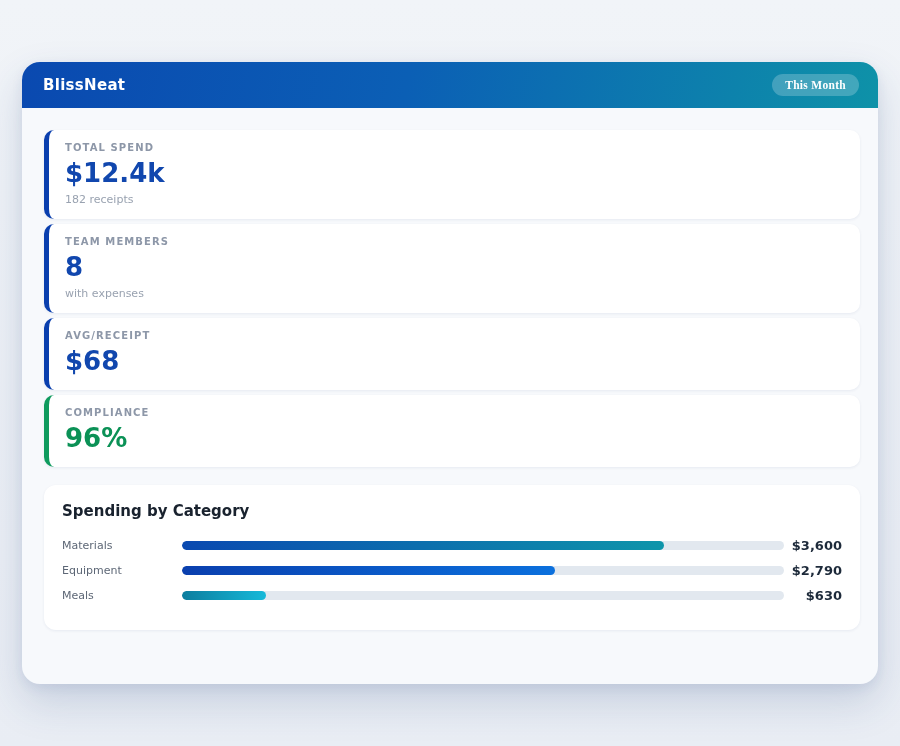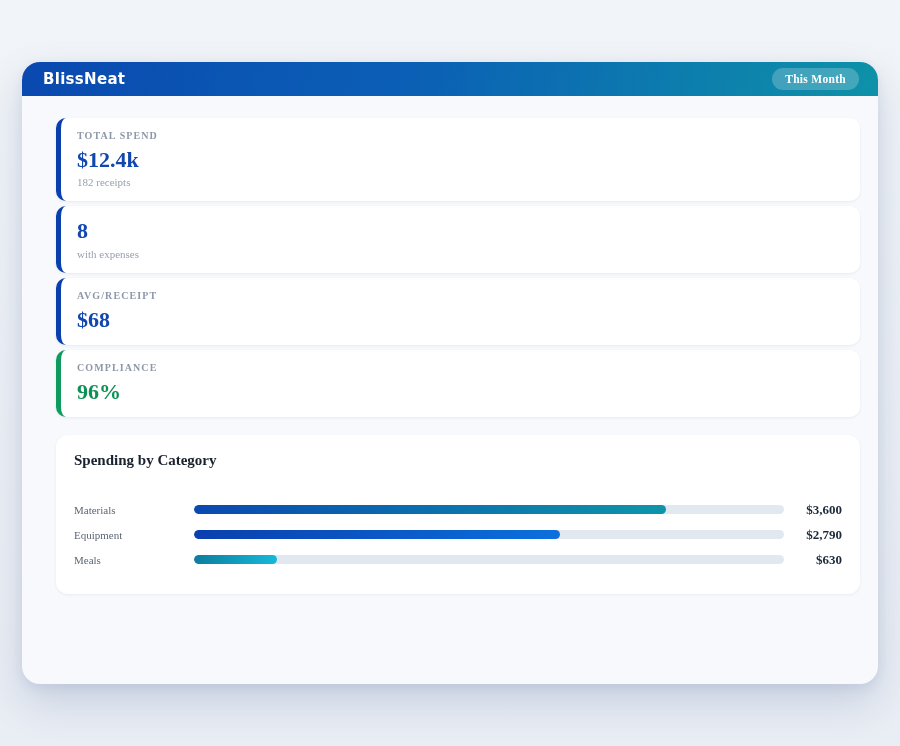--- a/index.html
+++ b/index.html
@@ -12,21 +12,21 @@
   }
   .dashboard {
     position: absolute;
     left: 22px; top: 62px;
     width: 856px; height: 622px;
     background: #f7f9fc;
     border-radius: 18px;
     box-shadow: 0 18px 40px rgba(40, 70, 130, 0.18), 0 4px 12px rgba(40,70,130,0.08);
   }
   .app-header {
-    height: 34px;
+    height: 46px;
     border-radius: 18px 18px 0 0;
     background: linear-gradient(100deg, #0a49b0 0%, #0b5fb5 45%, #0e92a8 100%);
     display: flex;
     align-items: center;
     justify-content: space-between;
     padding: 0 19px 0 21px;
   }
   .app-title {
     color: #ffffff;
     font-size: 15px;
@@ -38,40 +38,40 @@
     color: #ffffff;
     font-size: 11.5px;
     font-weight: bold;
     padding: 5px 13px;
     border-radius: 12px;
     border: none;
     cursor: pointer;
     font-family: Liberation Serif, serif;
     letter-spacing: 0.3px;
   }
-  .content { padding: 22px 18px 0 34px; font-family: Liberation Serif, serif; }
+  .content { padding: 22px 18px 0 22px; }
 
   .stat-card {
     background: #ffffff;
     border-radius: 10px;
     border-left: 5px solid #0a3fae;
     box-shadow: 0 1px 3px rgba(20, 45, 100, 0.07);
     padding: 12px 16px 13px 16px;
     margin-bottom: 5px;
   }
   .stat-label {
     font-size: 10px;
     font-weight: bold;
     letter-spacing: 1.1px;
     color: #8d97a8;
     text-transform: uppercase;
     margin-bottom: 6px;
   }
   .stat-value {
-    font-size: 22px;
+    font-size: 26px;
     font-weight: bold;
     color: #1147ae;
     line-height: 1.15;
   }
   .stat-sub {
     font-size: 11px;
     color: #99a2b0;
     margin-top: 4px;
   }
   .stat-sub:empty { display: none; margin-top: 0; }
@@ -80,21 +80,21 @@
     margin-top: 18px;
     background: #ffffff;
     border-radius: 12px;
     box-shadow: 0 1px 3px rgba(20, 45, 100, 0.07);
     padding: 17px 18px 22px 18px;
   }
   .category-title {
     font-size: 15px;
     font-weight: bold;
     color: #19222e;
-    margin-bottom: 28px;
+    margin-bottom: 13px;
   }
   .bar-row {
     display: grid;
     grid-template-columns: 120px 1fr 58px;
     align-items: center;
     height: 25px;
   }
   .bar-label {
     font-size: 11px;
     color: #5d6776;
@@ -128,20 +128,21 @@
 
   <div class="content">
 
     <div class="stat-card" style="border-left-color: rgb(10, 63, 174);">
       <div class="stat-label">TOTAL SPEND</div>
       <div class="stat-value" style="color: rgb(17, 71, 174);">$12.4k</div>
       <div class="stat-sub">182 receipts</div>
     </div>
 
     <div class="stat-card" style="border-left-color: rgb(10, 63, 174);">
+      <div class="stat-label">TEAM MEMBERS</div>
       <div class="stat-value" style="color: rgb(17, 71, 174);">8</div>
       <div class="stat-sub">with expenses</div>
     </div>
 
     <div class="stat-card" style="border-left-color: rgb(10, 63, 174);">
       <div class="stat-label">AVG/RECEIPT</div>
       <div class="stat-value" style="color: rgb(17, 71, 174);">$68</div>
 
     </div>
 

